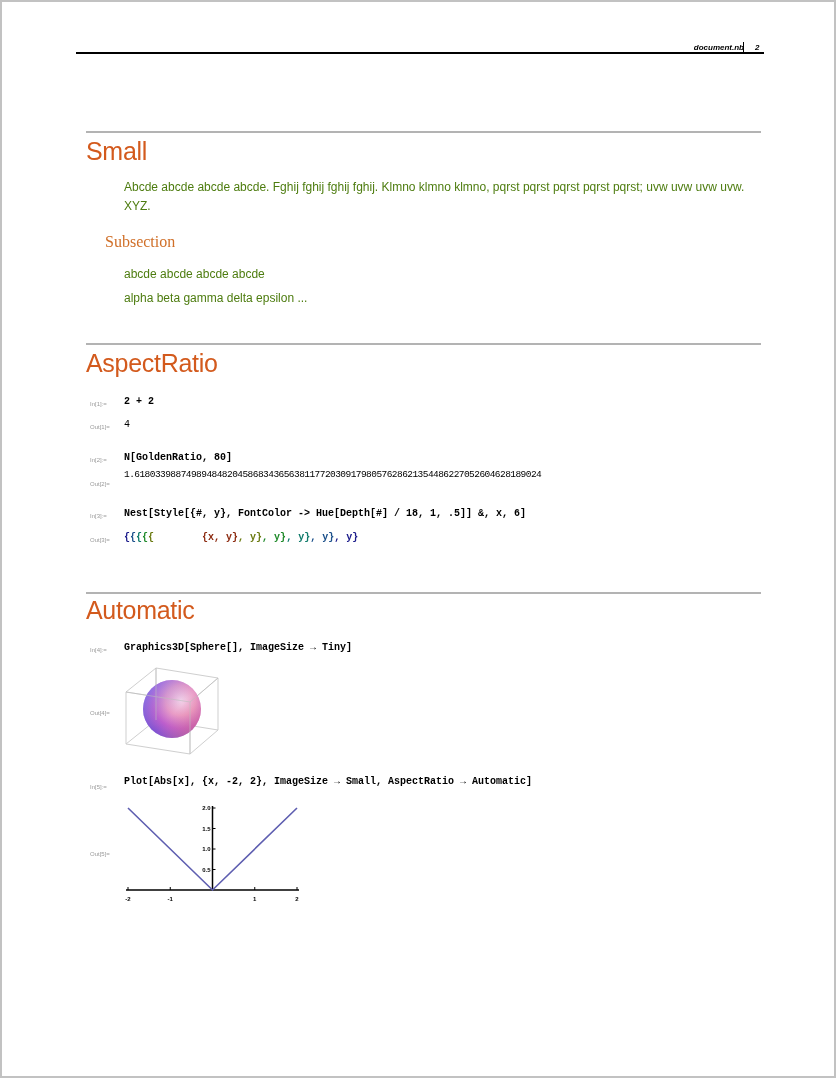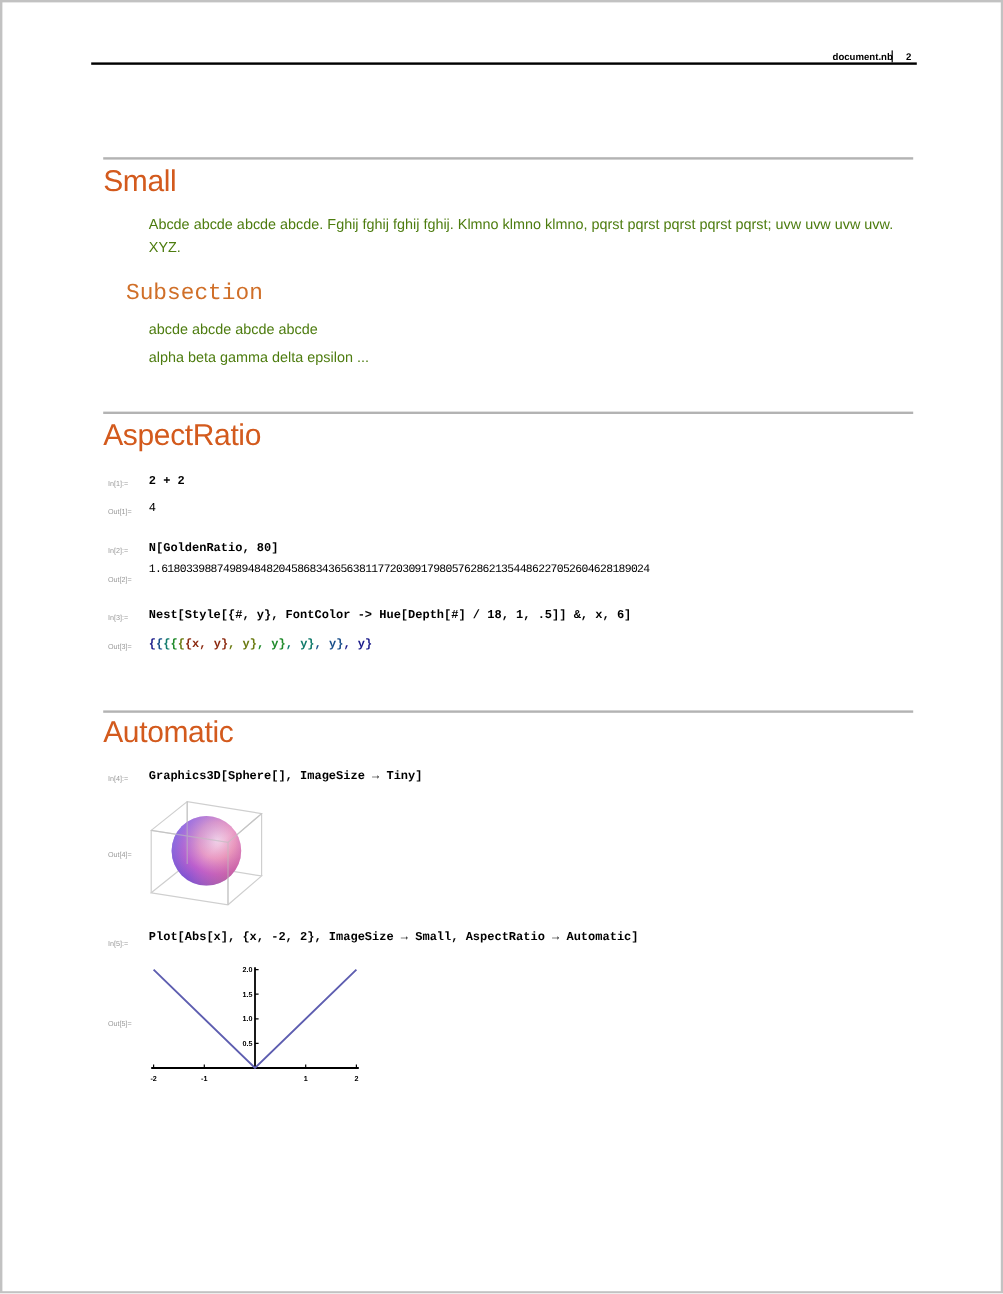--- a/index.html
+++ b/index.html
@@ -1,30 +1,30 @@
 <!DOCTYPE html>
 <html><head>
 <meta charset="utf-8">
 <style>
   html, body { margin:0; padding:0; background:#fff; }
   body { width:836px; height:1078px; position:relative; overflow:hidden; font-family:"Liberation Sans", sans-serif; }
   .page { position:absolute; left:0; top:0; width:832px; height:1074px; border:2px solid #c2c2c2; border-right-width:2px; background:#fff; }
   .header-rule { position:absolute; left:76px; top:52px; width:688px; height:2px; background:#000; }
-  .header-text { position:absolute; top:43px; font-size:8px; font-weight:bold; color:#000; font-family:"Liberation Sans", sans-serif; }
+  .header-text { position:absolute; top:43px; font-size:8px; font-style:italic; font-weight:bold; color:#000; font-family:"Liberation Sans", sans-serif; }
   .header-file { right:92px; }
   .header-sep { position:absolute; left:743px; top:42px; width:1px; height:10px; background:#000; }
   .header-page { left:755px; }
   .section-rule { position:absolute; left:86px; width:675px; height:2px; background:#b3b3b3; }
   .section-title { position:absolute; left:86px; font-size:25px; color:#d35a1d; font-family:"Liberation Sans", sans-serif; letter-spacing:-0.3px; }
-  .subsection-title { position:absolute; left:105px; font-size:19px; color:#d06f28; font-family:Liberation Mono, monospace; }
+  .subsection-title { position:absolute; left:105px; font-size:16px; color:#d06f28; font-family:Liberation Serif, serif; }
   .body-text { position:absolute; left:124px; font-size:12px; color:#4d7c0f; line-height:19px; width:630px; }
   .cell-label { position:absolute; left:90px; font-size:6px; color:#9a9a9a; font-family:"Liberation Sans", sans-serif; }
   .code { position:absolute; left:124px; font-family:"Liberation Mono", monospace; font-weight:bold; font-size:10px; color:#000; white-space:pre; }
   .out { font-weight:normal; }
-  .c1 { color:#8c2a10; } .c2 { color:#6a7a10; } .c3 { color:#1f8a2a; } .c4 { color:#0f7a6a; } .c5 { color:#1a4f8a; } .c6 { color:#1a1a8a; }
+  .c1 { color:#8c2a10;margin-left:48px; } .c2 { color:#6a7a10; } .c3 { color:#1f8a2a; } .c4 { color:#0f7a6a; } .c5 { color:#1a4f8a; } .c6 { color:#1a1a8a; }
   .graphic { position:absolute; }
   .tick { font-size:6px; font-weight:bold; font-family:"Liberation Sans", sans-serif; fill:#000; }
 </style>
 </head>
 <body>
 
 <div class="page"></div>
 
 <div class="header-rule"></div>
 <div class="header-text header-file">document.nb</div>

